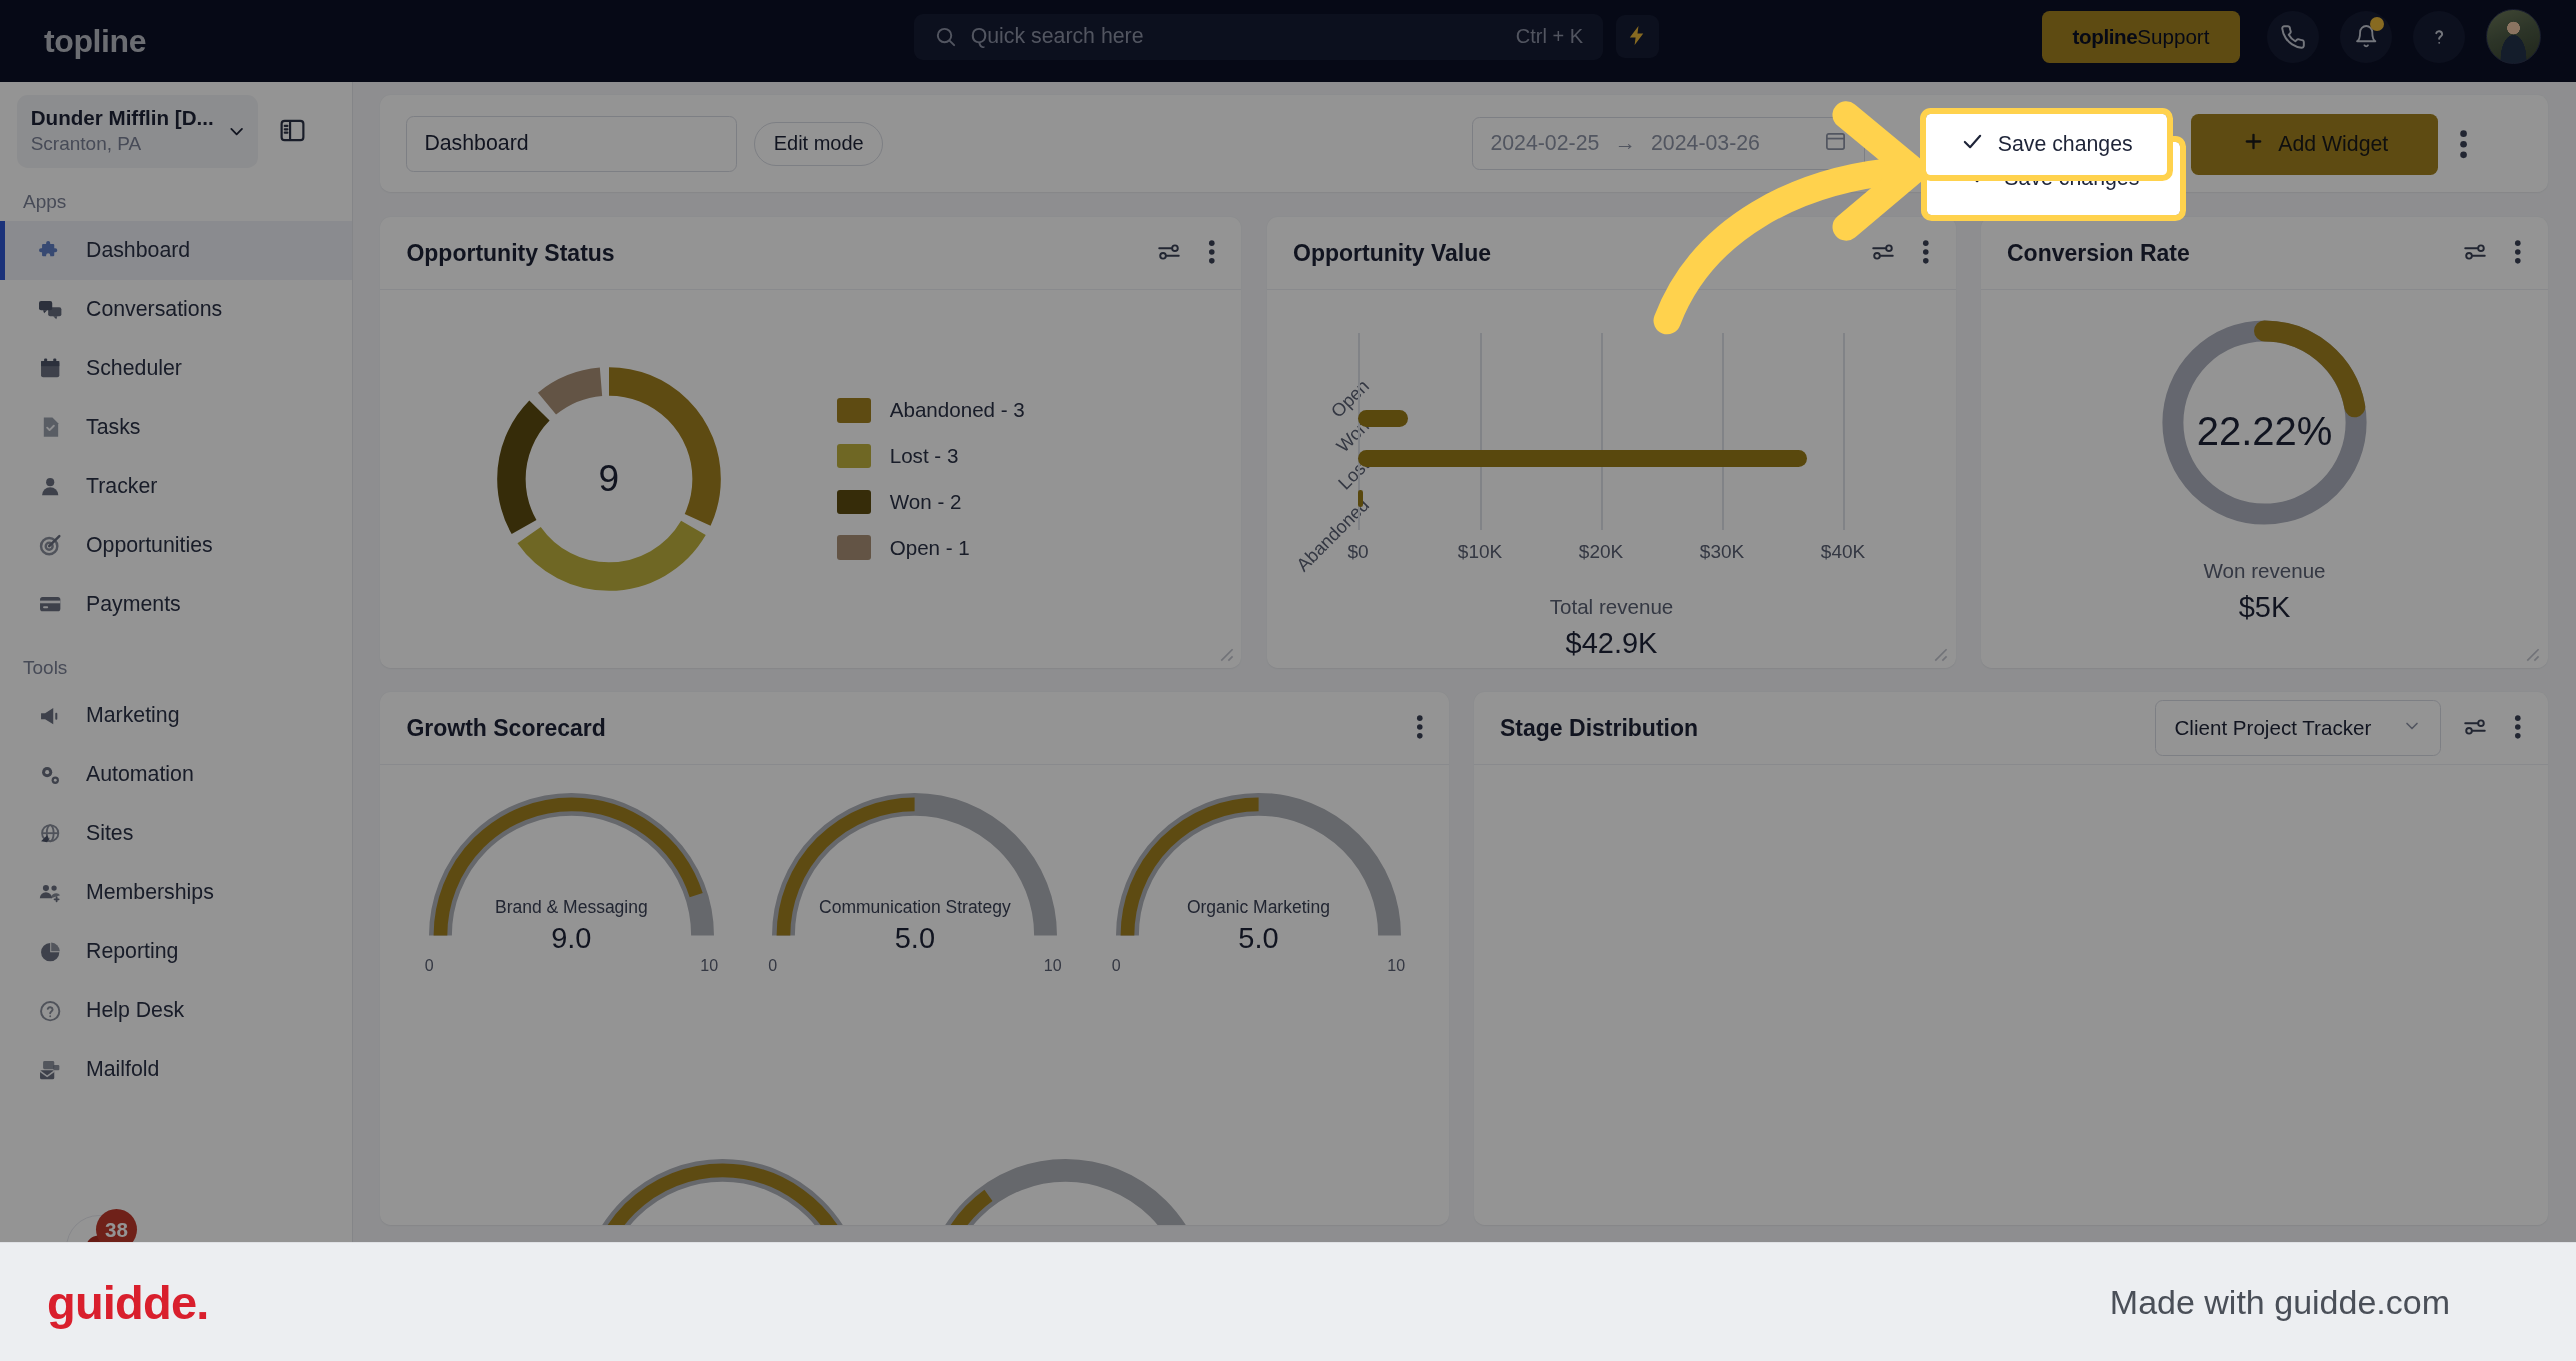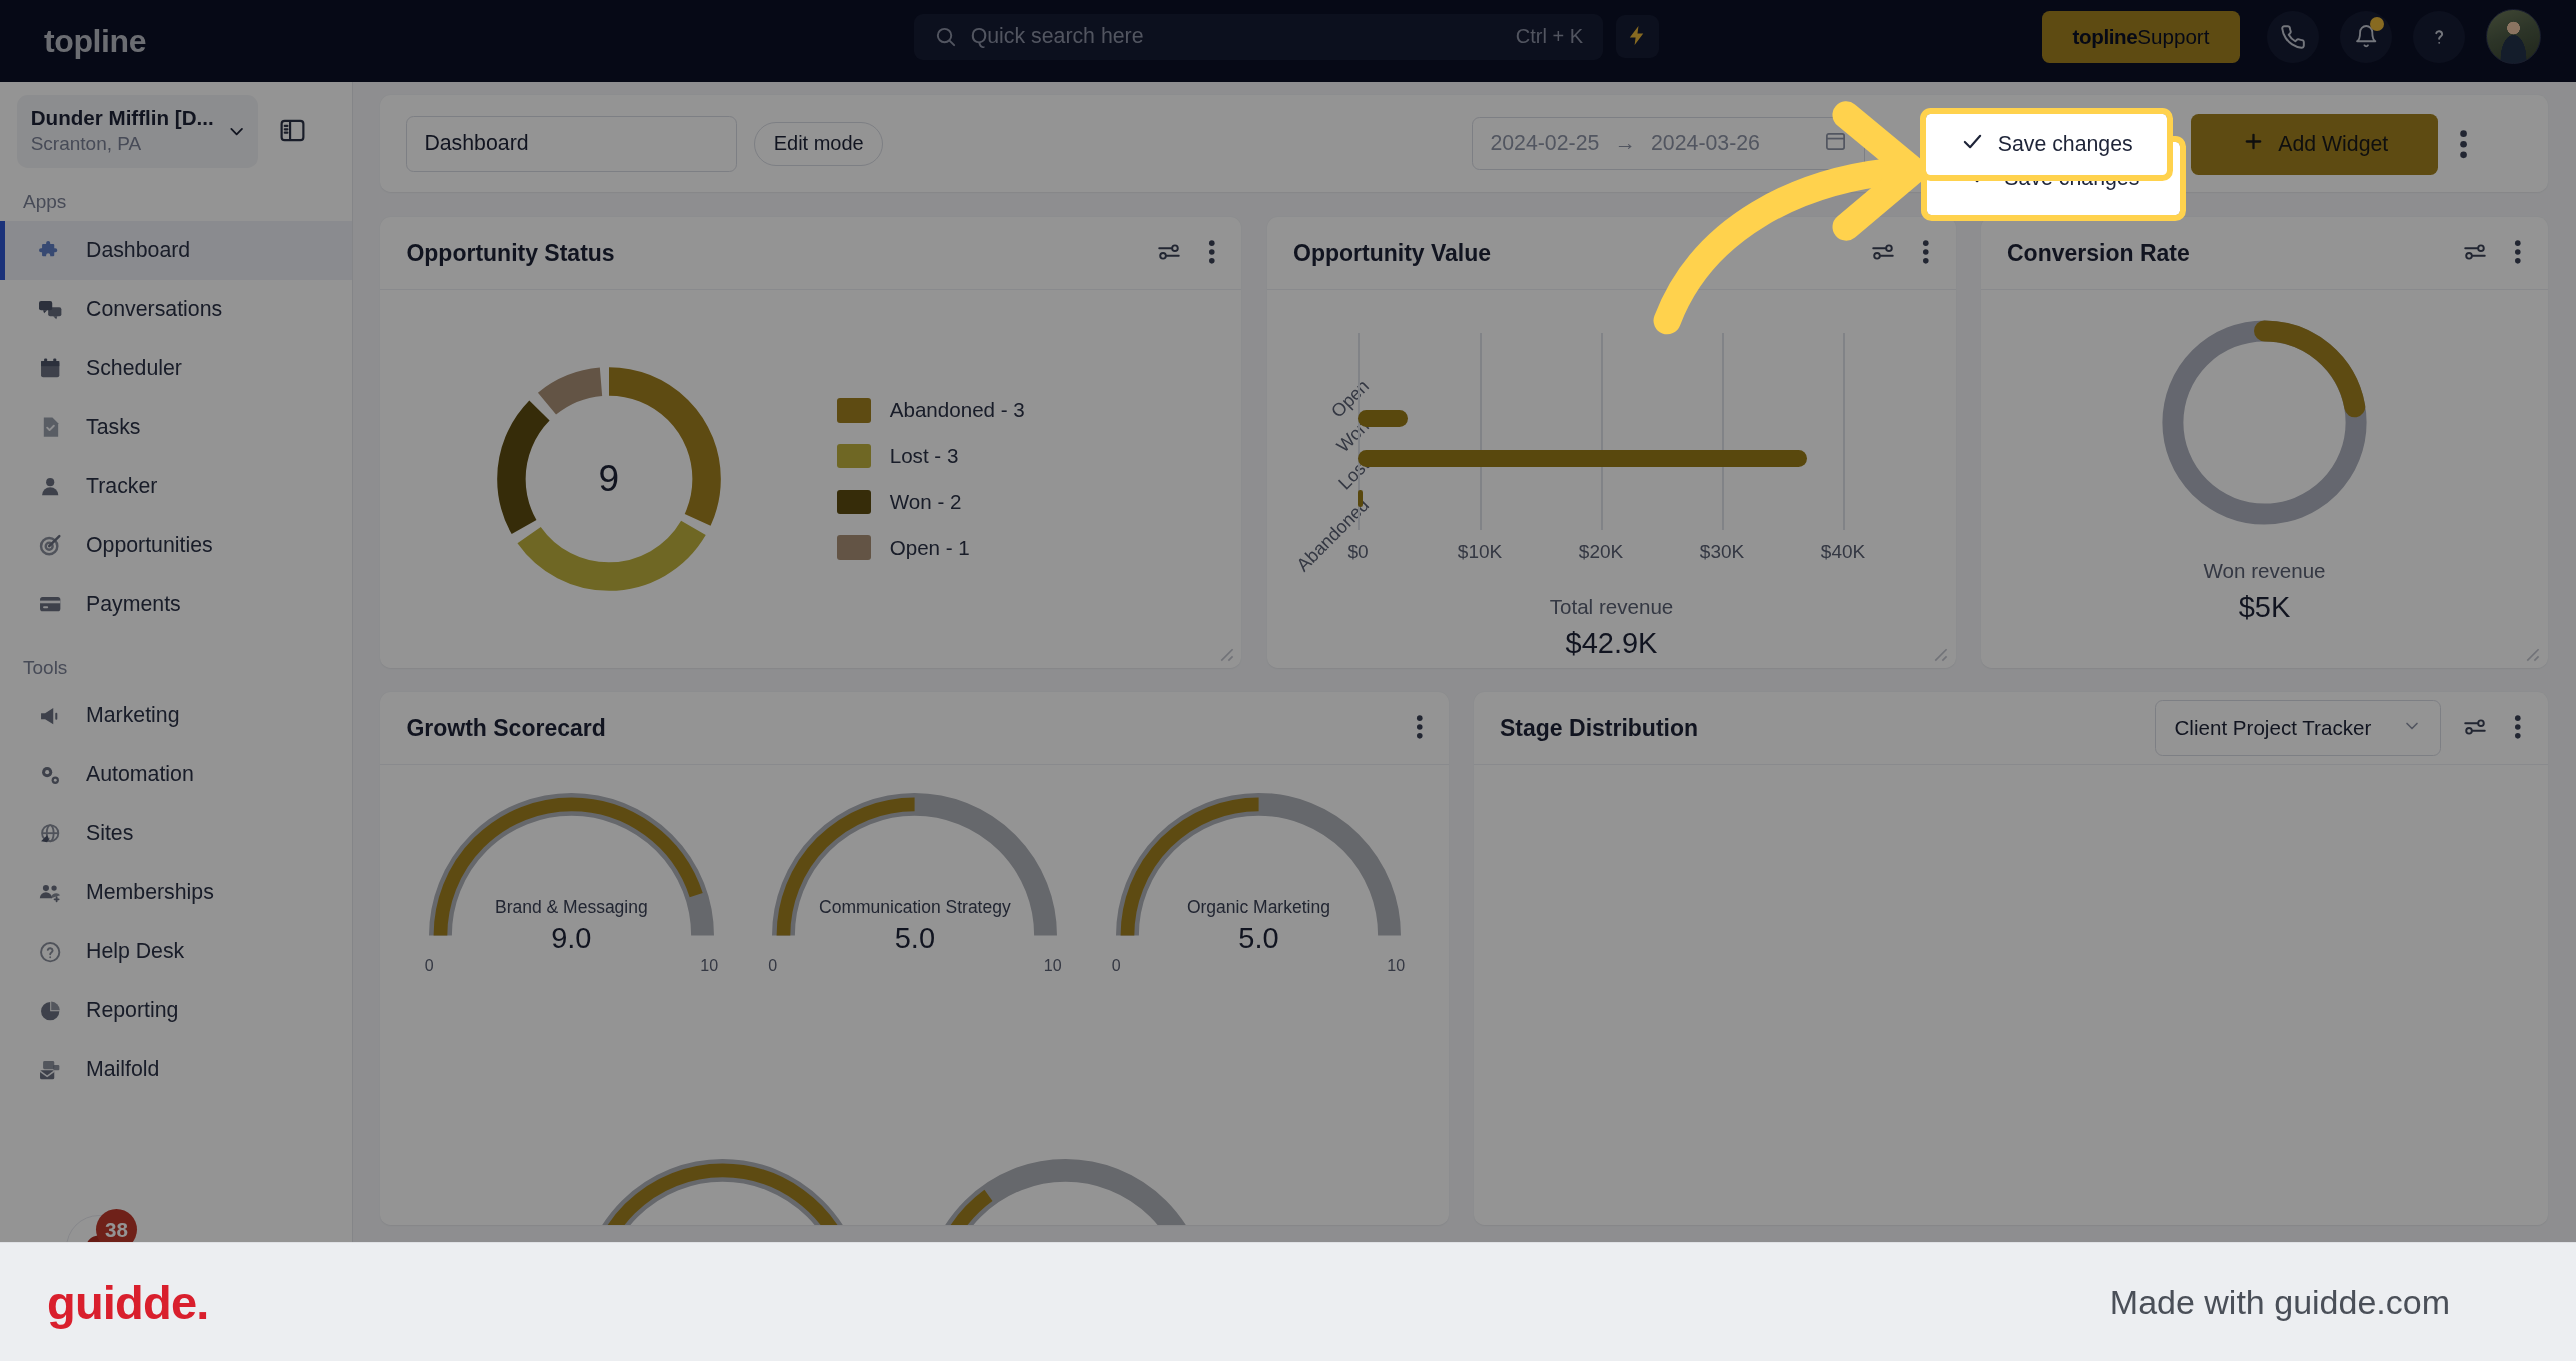--- a/index.html
+++ b/index.html
@@ -439,37 +439,37 @@
             <path d="M2 17a6 6 0 0 1 12 0z"></path>
             <path d="M13 17a5 5 0 0 1 9-3" opacity=".8"></path>
             <path d="M18.5 16v4M16.5 18h4" stroke="#6b7181" stroke-width="1.8" stroke-linecap="round"></path>
           </svg>
       </span>
       <span class="lbl">Memberships</span>
     </div>
 
     <div class="nav-item">
       <span class="ic">
+        <svg width="24.4" height="24.4" viewBox="0 0 24 24" fill="#6b7181">
+            <path d="M12 12V3a9 9 0 1 0 9 9z"></path>
+            <path d="M13 2.5A9 9 0 0 1 21.5 11H13z" opacity=".75"></path>
+          </svg>
+      </span>
+      <span class="lbl">Reporting</span>
+    </div>
+
+    <div class="nav-item">
+      <span class="ic">
         <svg width="24.4" height="24.4" viewBox="0 0 24 24" fill="none" stroke="#8b909d" stroke-width="1.9">
             <circle cx="12" cy="12" r="9"></circle>
             <path d="M9.6 9.6a2.5 2.5 0 0 1 4.8.8c0 1.7-2.4 2-2.4 3.6" stroke-linecap="round"></path>
             <circle cx="12" cy="17" r="0.9" fill="#8b909d" stroke="none"></circle>
           </svg>
       </span>
       <span class="lbl">Help Desk</span>
-    </div>
-
-    <div class="nav-item">
-      <span class="ic">
-        <svg width="24.4" height="24.4" viewBox="0 0 24 24" fill="#6b7181">
-            <path d="M12 12V3a9 9 0 1 0 9 9z"></path>
-            <path d="M13 2.5A9 9 0 0 1 21.5 11H13z" opacity=".75"></path>
-          </svg>
-      </span>
-      <span class="lbl">Reporting</span>
     </div>
 
     <div class="nav-item">
       <span class="ic">
         <svg width="24.4" height="24.4" viewBox="0 0 24 24" fill="#6b7181">
             <rect x="5" y="3" width="11" height="8" rx="1.4" opacity=".75"></rect>
             <rect x="15" y="7" width="6" height="5" rx="1" opacity=".75"></rect>
             <rect x="2" y="12" width="14" height="9" rx="1.6"></rect>
             <path d="M2 13l7 5 7-5" stroke="#f4f5f8" stroke-width="1.6" fill="none"></path>
           </svg>
@@ -673,20 +673,21 @@
               </svg>
           </span>
         </span>
       </div>
 
       <div style="position:relative;height:251px;margin-top:18.3px;">
         <svg width="229" height="229" viewBox="0 0 120 120" style="display:block;margin:0 auto;">
           <circle cx="60" cy="60" r="48" fill="none" stroke="#aeb2bf" stroke-width="11"></circle>
           <circle cx="60" cy="60" r="48" fill="none" stroke="#a3821f" stroke-width="11" stroke-linecap="round" stroke-dasharray="67.0 234.6" stroke-dashoffset="0" transform="rotate(-90 60 60)"></circle>
         </svg>
+        <div style="position:absolute;left:0;right:0;top:101px;text-align:center;font-size:40px;color:#1e2438;">22.22%</div>
       </div>
 
       <div class="kpi-label">Won revenue</div>
       <div class="kpi-value">$5K</div>
 
       <span class="resize-grip">
         <svg width="17" height="17" viewBox="0 0 12 12" stroke="#7b8196" stroke-width="1.2">
             <line x1="11" y1="3" x2="3" y2="11"></line>
             <line x1="11" y1="8" x2="8" y2="11"></line>
           </svg>

